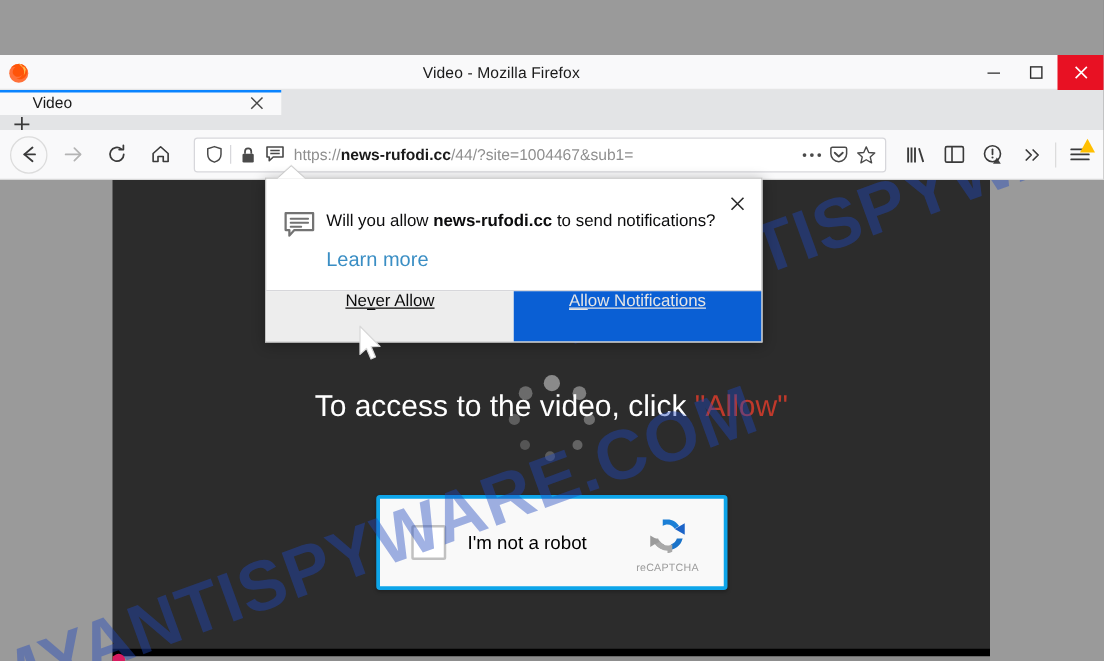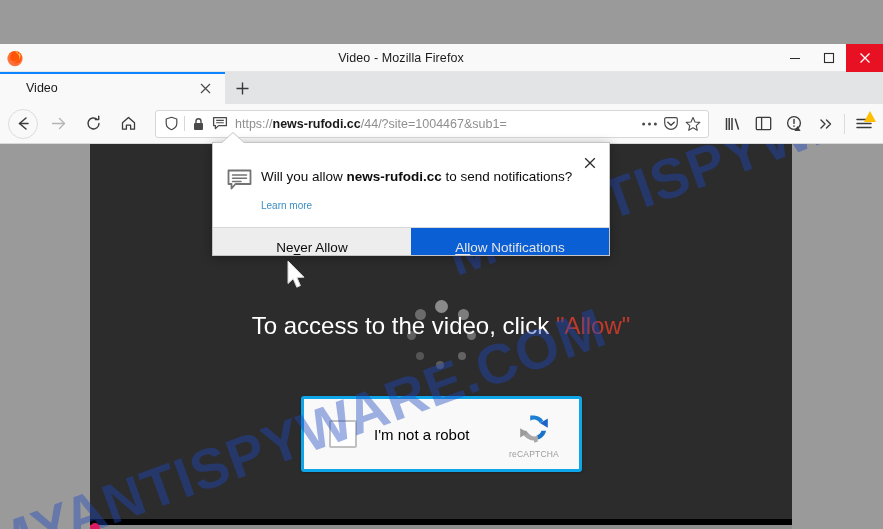--- a/index.html
+++ b/index.html
@@ -33,21 +33,21 @@
     width: 34px; height: 28px; display: flex; align-items: center; justify-content: center;
     font-size: 13px; color: #2b2b2b;
   }
   .win-btn.close { background: #e81123; color: #fff; width: 37px; }
   .win-btn svg { display: block; }
 
   
   .tabstrip {
     position: absolute; top: 28px; left: 0; width: 883px; height: 32px;
     background: #e3e4e6;
-    display: flex; align-items: center;
+    display: flex; align-items: flex-start; flex-direction: column;
   }
   .tab {
     position: relative;
     width: 225px; height: 32px; background: #f9f9fa;
     display: flex; align-items: center;
     padding: 0 4px 0 26px;
     font-size: 12.5px; color: #1a1a1a;
   }
   .tab.active::before {
     content: ""; position: absolute; top: 0; left: 0; right: 0; height: 2px;
@@ -222,31 +222,32 @@
     filter: drop-shadow(0 -1px 0 #c4c4c4);
   }
   .popup-body { padding: 25px 14px 14px 14px; display: flex; position: relative; }
   .popup-icon { width: 34px; flex: none; color: #737373; padding-top: 1px; }
   .popup-icon svg { display: block; }
   .popup-content { flex: 1; padding-right: 18px; }
   .popup-q { font-size: 13.5px; color: #0c0c0d; line-height: 1.32; }
   .popup-q b { font-weight: 700; }
   .popup-learn {
     display: inline-block; margin-top: 14px;
-    font-size: 10px; color: #3a8ec4;
+    font-size: 16px; color: #3a8ec4;
   }
   .popup-close {
     position: absolute; right: 10px; top: 11px;
     width: 18px; height: 18px; display: flex; align-items: center; justify-content: center;
     color: #2b2b2b; font-size: 14px;
   }
   .popup-actions { display: flex; border-top: 1px solid #d7d7db; }
   .pbtn {
-    flex: 1; height: 27px; display: flex; align-items: flex-end; justify-content: center;
+    flex: 1; height: 40px; display: flex; align-items: flex-start; justify-content: center;
     font-size: 13.5px;
+    text-decoration: underline;
   }
   .pbtn.never { background: #ededed; color: #0c0c0d; }
   .pbtn.allow { background: #0a5fd4; color: #e5e5e5; }
   .pbtn u { text-decoration: underline; text-underline-offset: 2px; }
 
   
   .cursor { position: absolute; left: 286px; top: 216px; z-index: 40; }
   .cursor svg { display: block; }
 </style>
 </head>

